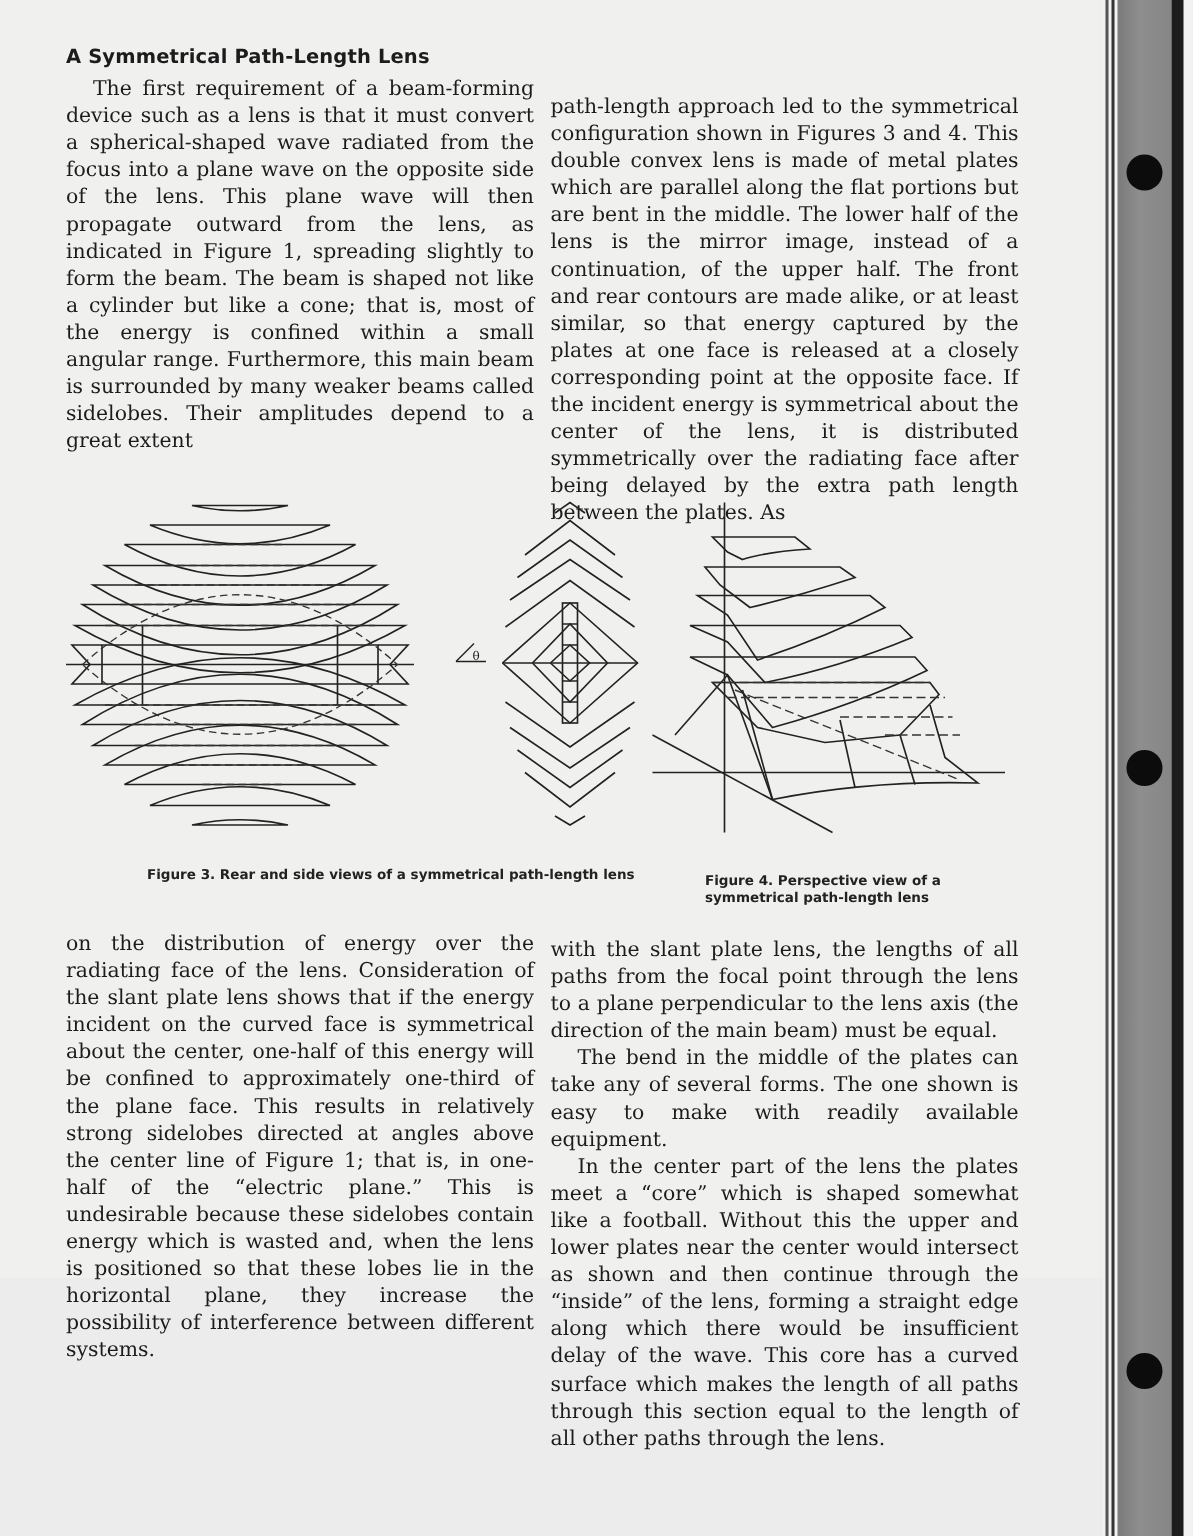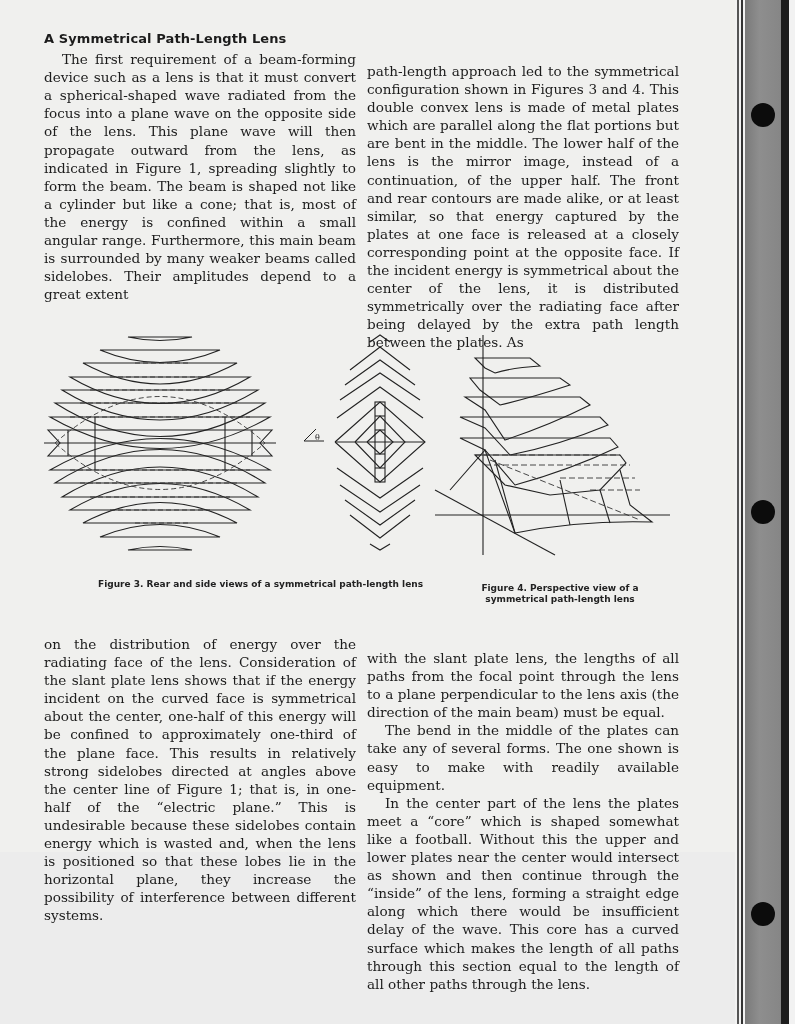--- a/index.html
+++ b/index.html
@@ -157,27 +157,27 @@
         <line x1="45" y1="125" x2="190" y2="125"></line>
         <line x1="55" y1="135" x2="200" y2="135"></line>
         <line x1="130" y1="148" x2="205" y2="148"></line>
         <line x1="160" y1="160" x2="210" y2="160"></line>
         <line x1="60" y1="130" x2="210" y2="190"></line>
       </g>
     </svg>
   </div>
 
   <div class="caption" style="left:62px; top:579px;margin-left:36px;">Figure 3. Rear and side views of a symmetrical path-length lens</div>
-  <div class="caption" style="left:470px; top:583px; width:180px; text-align:center;">Figure 4. Perspective view of a symmetrical path-length lens</div>
+  <div class="caption" style="left:470px; top:583px; width:180px; text-align:left;">Figure 4. Perspective view of a symmetrical path-length lens</div>
 
-  <div class="col" style="left:44px; top:635px;">
+  <div class="col" style="left:44px; top:620px;">
     <p>on the distribution of energy over the radiating face of the lens. Consideration of the slant plate lens shows that if the energy incident on the curved face is symmetrical about the center, one-half of this energy will be confined to approximately one-third of the plane face. This results in relatively strong sidelobes directed at angles above the center line of Figure 1; that is, in one-half of the “electric plane.” This is undesirable because these sidelobes contain energy which is wasted and, when the lens is positioned so that these lobes lie in the horizontal plane, they increase the possibility of interference between different systems.</p>
   </div>
 
-  <div class="col" style="left:367px; top:649px;">
+  <div class="col" style="left:367px; top:624px;">
     <p>with the slant plate lens, the lengths of all paths from the focal point through the lens to a plane perpendicular to the lens axis (the direction of the main beam) must be equal.</p>
     <p class="ind">The bend in the middle of the plates can take any of several forms. The one shown is easy to make with readily available equipment.</p>
     <p class="ind">In the center part of the lens the plates meet a “core” which is shaped somewhat like a football. Without this the upper and lower plates near the center would intersect as shown and then continue through the “inside” of the lens, forming a straight edge along which there would be insufficient delay of the wave. This core has a curved surface which makes the length of all paths through this section equal to the length of all other paths through the lens.</p>
   </div>
 
   <div class="footer" style="left:44px;">MICROWAVE LENSES</div>
   <div class="footer" style="left:648px;">237</div>
 </div>
 
 <div class="strip">

